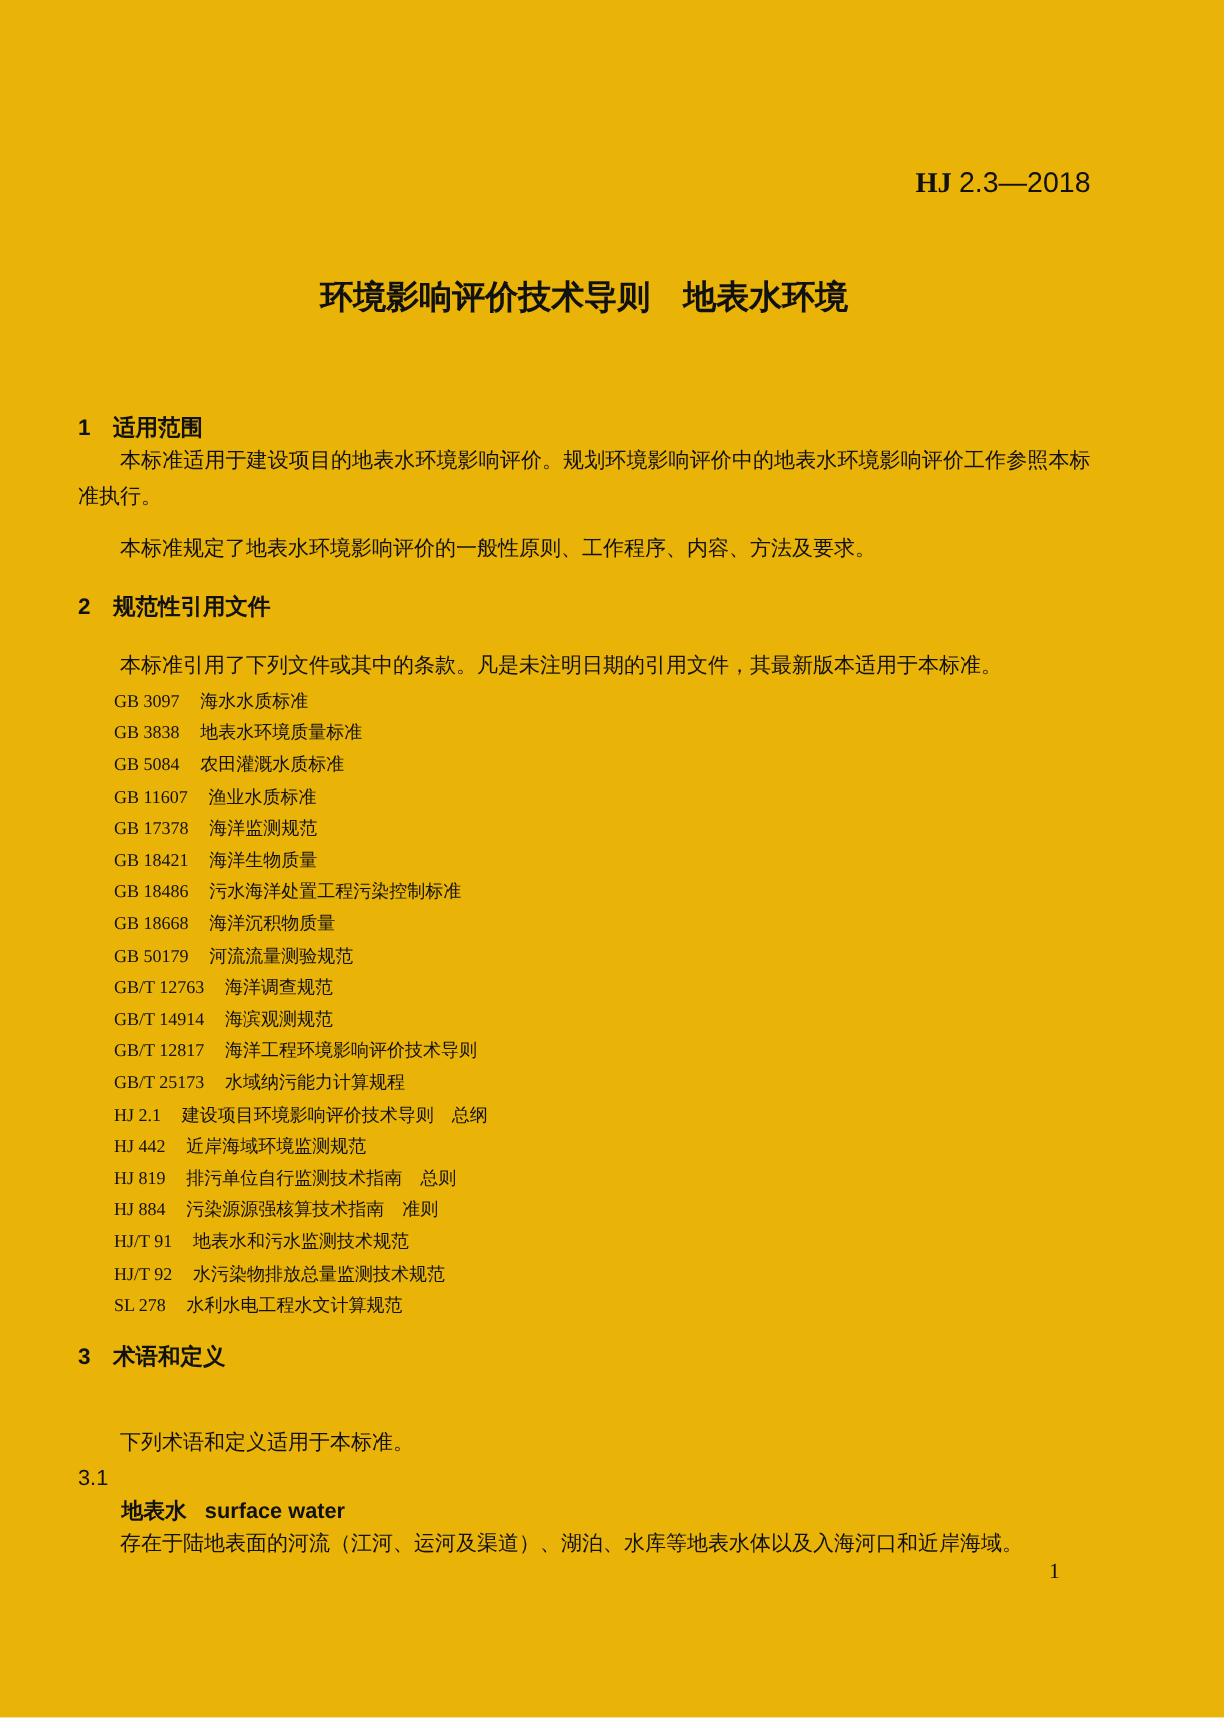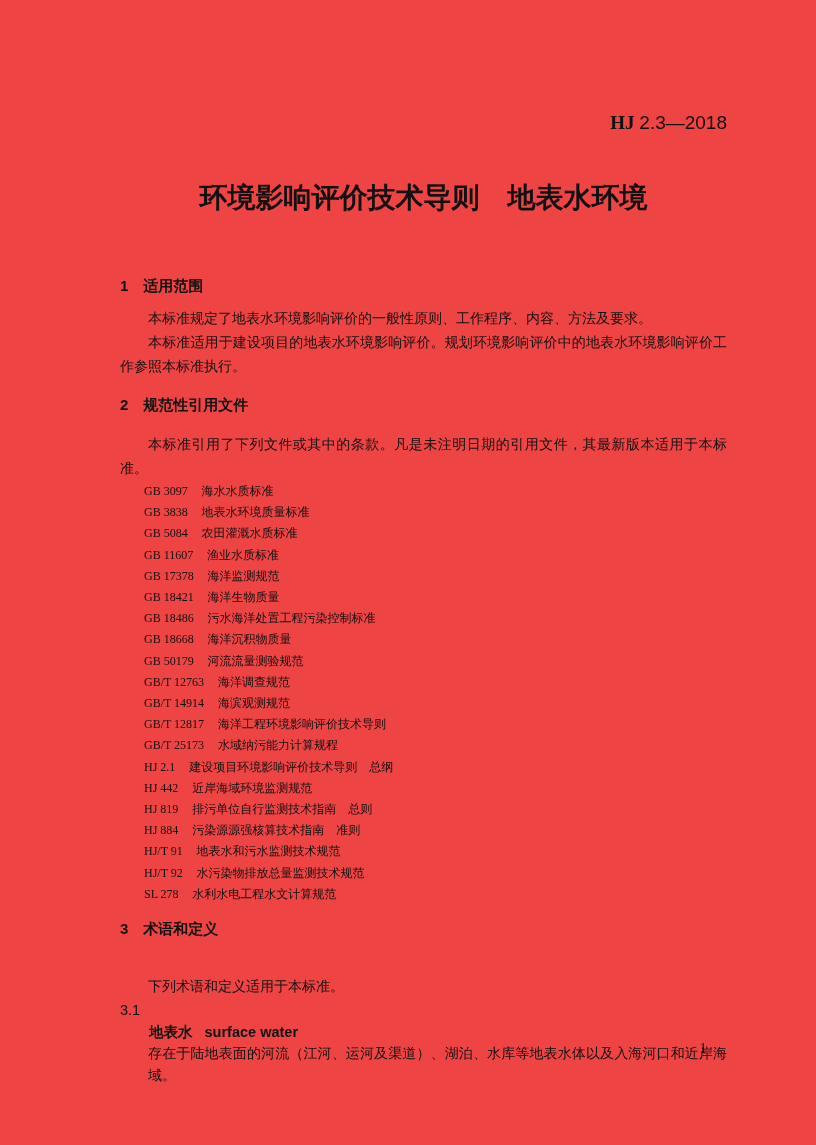--- a/index.html
+++ b/index.html
@@ -2,24 +2,24 @@
 <html><head>
 <meta charset="utf-8">
 <style>
   * { margin: 0; padding: 0; box-sizing: border-box; }
   html, body { background: #ffffff; }
   .page {
     position: relative;
     width: 816px;
     height: 1145px;
     margin: 0 auto;
-    background: #ef4444;
+    background: #eab308;
     color: #111111;
     font-family: "Liberation Serif", "DejaVu Serif", serif;
-    padding: 0 89px 0 120px;
+    padding: 0 89px 0 52px;
     overflow: hidden;
   }
   .header-code {
     margin-top: 110px;
     text-align: right;
     font-size: 19px;
     line-height: 26px;
     white-space: nowrap;
   }
   .code-prefix {
@@ -27,21 +27,21 @@
     font-weight: bold;
   }
   .code-number {
     font-family: "Liberation Sans", "DejaVu Sans", sans-serif;
     font-weight: normal;
   }
   .doc-title {
     margin-top: 47px;
     text-align: center;
     font-family: "Liberation Sans", "DejaVu Sans", sans-serif;
-    font-size: 28px;
+    font-size: 22px;
     font-weight: bold;
     line-height: 30px;
   }
   .sec-heading {
     display: flex;
     gap: 15px;
     font-family: "Liberation Sans", "DejaVu Sans", sans-serif;
     font-size: 15px;
     font-weight: bold;
     line-height: 20px;
@@ -104,22 +104,22 @@
     <span class="code-prefix">HJ</span>
     <span class="code-number">2.3—2018</span>
   </div>
 
   <h1 class="doc-title">环境影响评价技术导则　地表水环境</h1>
 
   <div class="sec-heading s1">
     <span>1</span>
     <span>适用范围</span>
   </div>
+  <p class="body-para">本标准适用于建设项目的地表水环境影响评价。规划环境影响评价中的地表水环境影响评价工作参照本标准执行。</p>
   <p class="body-para para-first">本标准规定了地表水环境影响评价的一般性原则、工作程序、内容、方法及要求。</p>
-  <p class="body-para">本标准适用于建设项目的地表水环境影响评价。规划环境影响评价中的地表水环境影响评价工作参照本标准执行。</p>
 
   <div class="sec-heading s2">
     <span>2</span>
     <span>规范性引用文件</span>
   </div>
   <p class="body-para refs-intro">本标准引用了下列文件或其中的条款。凡是未注明日期的引用文件，其最新版本适用于本标准。</p>
 
   <div class="ref-list">
 
       <div class="ref-item">

